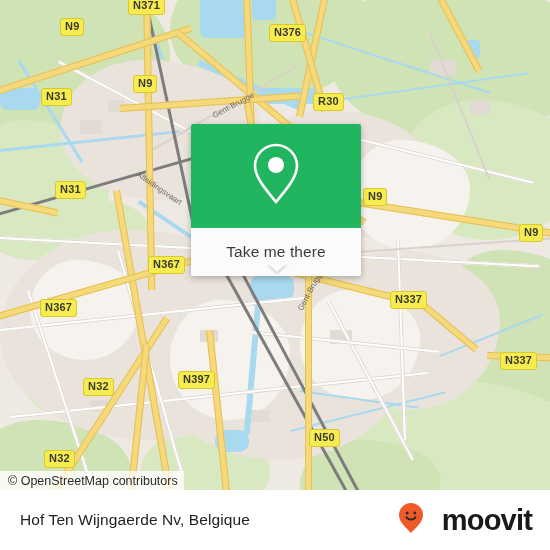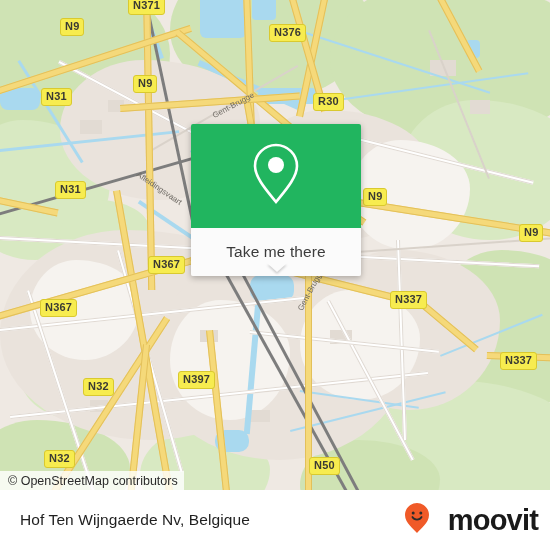--- a/index.html
+++ b/index.html
@@ -105,21 +105,21 @@
 
   
   #footer{
     position:absolute;left:0;top:490px;width:550px;height:60px;
     background:#ffffff;
     overflow:hidden;
   }
   #footer-inner{
     position:relative;width:100%;height:100%;
     display:flex;align-items:center;justify-content:space-between;
-    padding:0 12px 0 20px;box-sizing:border-box;
+    padding:0 18px 0 20px;box-sizing:border-box;
   }
   #place-title{
     font-size:15.5px;color:#1f1f1f;letter-spacing:.1px;
     font-family:"Liberation Sans", sans-serif;
   }
   #logo{display:flex;align-items:center;gap:18px;}
   #logo-word{
     font-size:29px;font-weight:bold;color:#1a1a1a;
     letter-spacing:-0.8px;line-height:29px;
     font-family:"Liberation Sans", sans-serif;
@@ -264,21 +264,21 @@
         <div class="shield" style="left: 55px; top: 181px;">N31</div>
         <div class="shield" style="left: 363px; top: 188px;">N9</div>
         <div class="shield" style="left: 519px; top: 224px;">N9</div>
         <div class="shield" style="left: 148px; top: 256px;">N367</div>
         <div class="shield" style="left: 40px; top: 299px;">N367</div>
         <div class="shield" style="left: 390px; top: 291px;">N337</div>
         <div class="shield" style="left: 500px; top: 352px;">N337</div>
         <div class="shield" style="left: 83px; top: 378px;">N32</div>
         <div class="shield" style="left: 178px; top: 371px;">N397</div>
         <div class="shield" style="left: 44px; top: 450px;">N32</div>
-        <div class="shield" style="left: 309px; top: 429px; margin-top: 28px;">N50</div>
+        <div class="shield" style="left: 309px; top: 429px;">N50</div>
       </div>
 
     <div id="card">
       <div id="card-head">
         <span>
           <svg width="54" height="66" viewBox="0 0 54 66" aria-hidden="true">
             <path d="M27 4 C15.4 4 6 13.4 6 25 C6 37 19 51 27 61 C35 51 48 37 48 25 C48 13.4 38.6 4 27 4 Z" fill="none" stroke="#ffffff" stroke-width="2.6"></path>
             <circle cx="27" cy="24" r="8" fill="#ffffff"></circle>
           </svg>
         </span>

